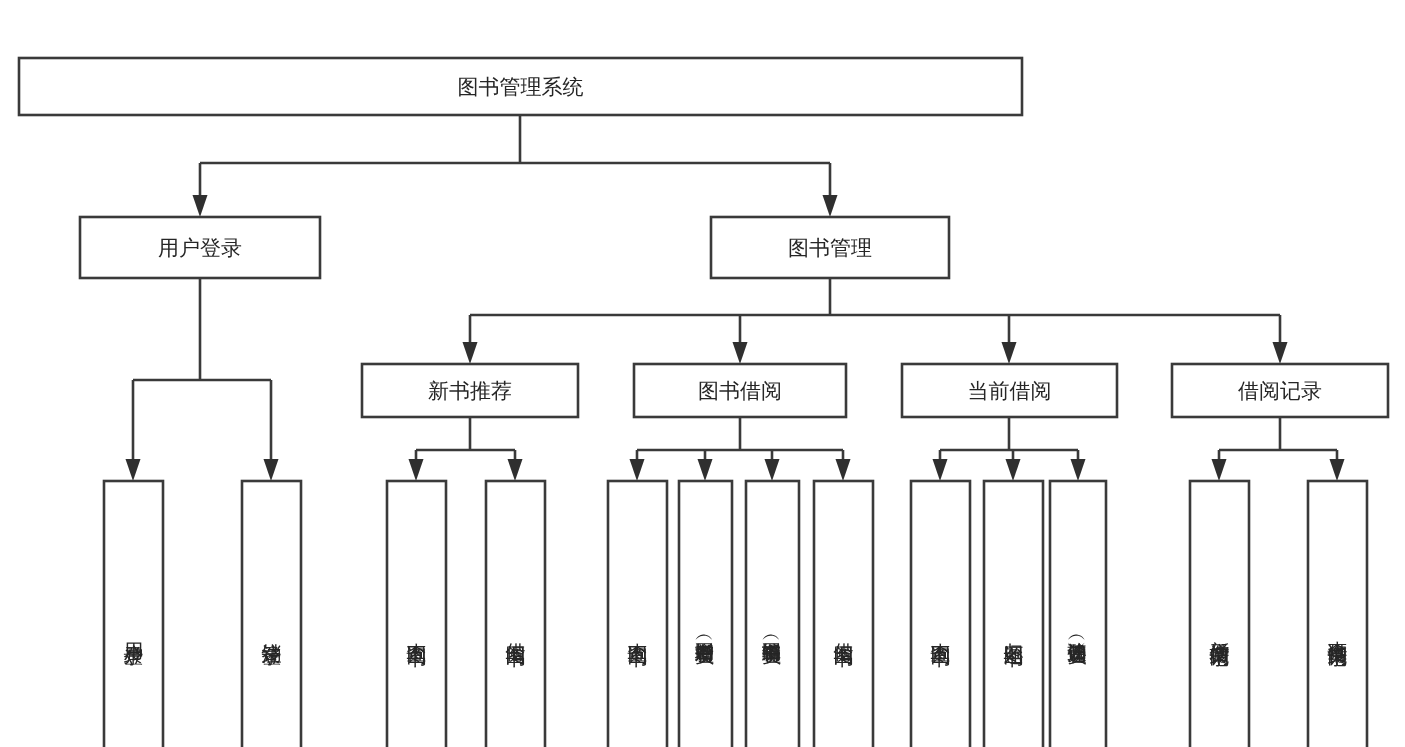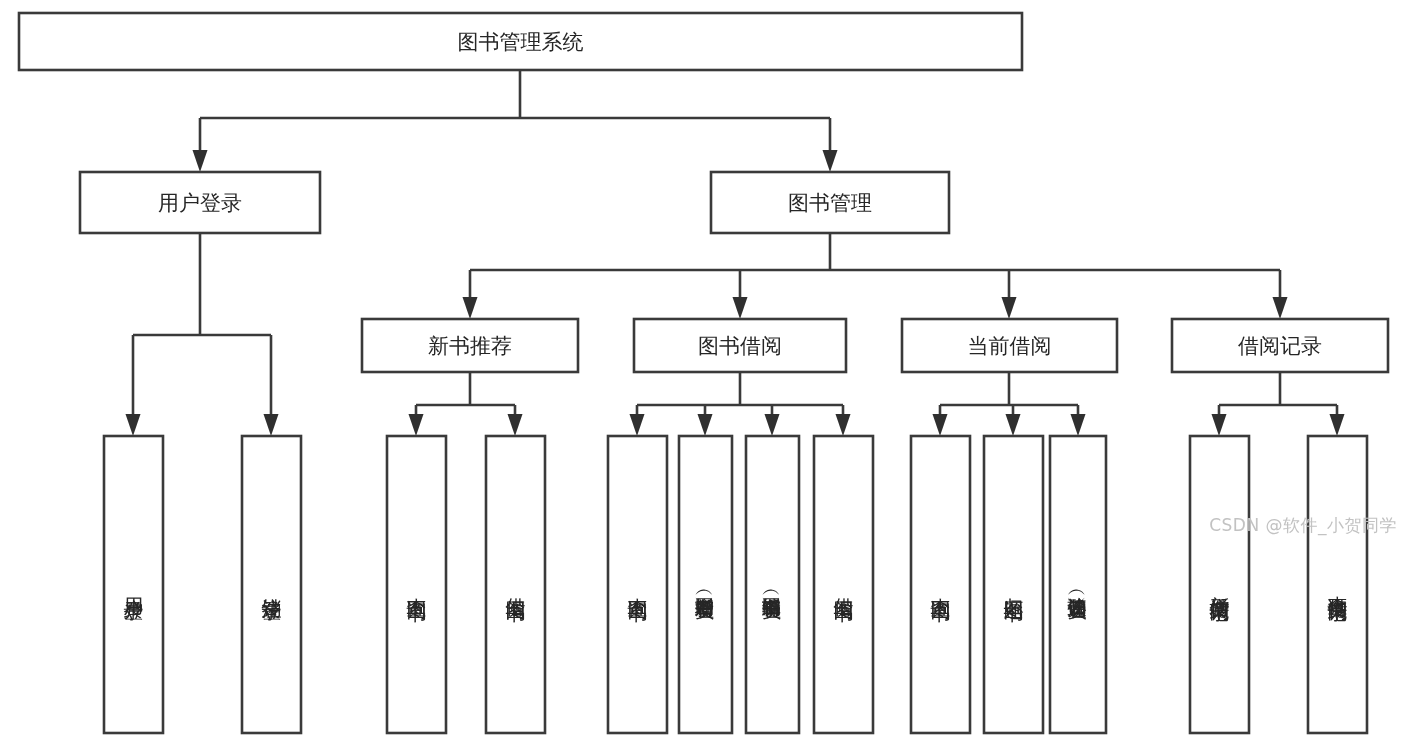--- a/index.html
+++ b/index.html
@@ -11,20 +11,21 @@
     width: 1405px;
     height: 747px;
     overflow: hidden;
     font-family: "DejaVu Sans", "Liberation Sans", sans-serif;
   }
   #diagram-root {
     position: relative;
     width: 1405px;
     height: 541px;
     background: #ffffff;
+    margin-top: 45px;
   }
   svg#tree-svg {
     position: absolute;
     left: 0;
     top: 0;
     width: 1405px;
     height: 747px;
     display: block;
   }
   .node-box {
@@ -230,15 +231,14 @@
       <div class="vlabel" style="left: 679px; top: 436px; width: 53px; height: 297px; font-size: 19px; letter-spacing: 0.5px;">新增图书（管理员）</div>
       <div class="vlabel" style="left: 746px; top: 436px; width: 53px; height: 297px; font-size: 19px; letter-spacing: 0.5px;">编辑图书（管理员）</div>
       <div class="vlabel" style="left: 814px; top: 436px; width: 59px; height: 297px;">借阅图书</div>
       <div class="vlabel" style="left: 911px; top: 436px; width: 59px; height: 297px;">查询图书</div>
       <div class="vlabel" style="left: 984px; top: 436px; width: 59px; height: 297px;">归还图书</div>
       <div class="vlabel" style="left: 1050px; top: 436px; width: 56px; height: 297px; font-size: 19px; letter-spacing: 0.5px;">确认归还（管理员）</div>
       <div class="vlabel" style="left: 1190px; top: 436px; width: 59px; height: 297px;">新增借阅记录</div>
       <div class="vlabel" style="left: 1308px; top: 436px; width: 59px; height: 297px;">查询借阅记录</div>
     </div>
 
-  <div id="watermark">CSDN @软件_小贺同学</div>
 
 </div>
 
 </body></html>

